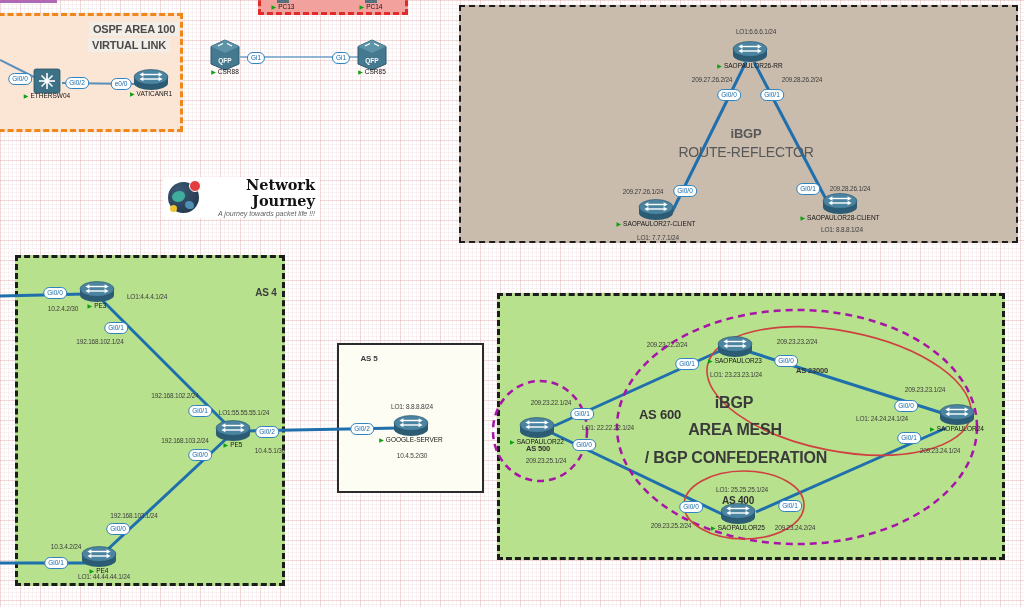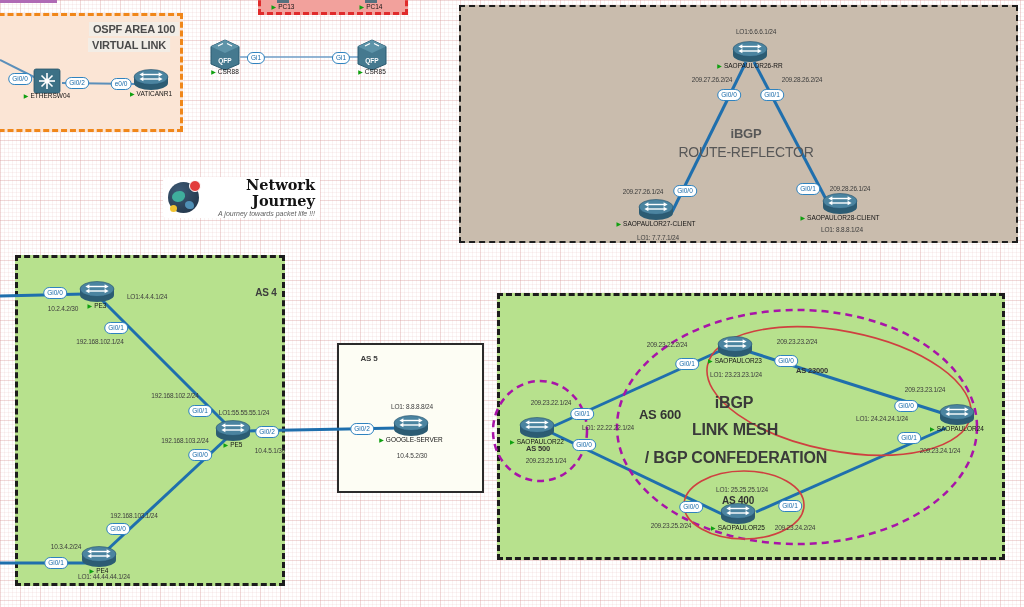--- a/index.html
+++ b/index.html
@@ -68,21 +68,21 @@
       <ellipse cx="797" cy="427" rx="180" ry="117" fill="none" stroke="#a814a8" stroke-width="2.5" stroke-dasharray="7,5"></ellipse>
       <ellipse cx="839" cy="391" rx="134" ry="60" fill="none" stroke="#cf4040" stroke-width="1.6" transform="rotate(11 839 391)"></ellipse>
       <ellipse cx="744" cy="505" rx="60" ry="34" fill="none" stroke="#cf4040" stroke-width="1.6"></ellipse>
     </svg>
     <div id="nodes">
       <span class="txt bg" style="left: 134px; top: 29px; font-size: 11px; font-weight: bold; color: rgb(74, 74, 74);">OSPF AREA 100</span>
       <span class="txt bg" style="left: 129px; top: 45px; font-size: 11px; font-weight: bold; color: rgb(74, 74, 74);">VIRTUAL LINK</span>
       <span class="txt" style="left: 746px; top: 133px; font-size: 13px; font-weight: bold; color: rgb(87, 87, 87);">iBGP</span>
       <span class="txt" style="left: 746px; top: 152px; font-size: 14px; font-weight: normal; color: rgb(87, 87, 87);">ROUTE-REFLECTOR</span>
       <span class="txt" style="left: 734px; top: 403px; font-size: 16px; font-weight: bold; color: rgb(58, 58, 58);">iBGP</span>
-      <span class="txt" style="left: 735px; top: 430px; font-size: 16px; font-weight: bold; color: rgb(58, 58, 58);">LINK MESH</span>
+      <span class="txt" style="left: 735px; top: 430px; font-size: 16px; font-weight: bold; color: rgb(58, 58, 58);">AREA MESH</span>
       <span class="txt" style="left: 736px; top: 458px; font-size: 16px; font-weight: bold; color: rgb(58, 58, 58);">/ BGP CONFEDERATION</span>
       <span class="txt" style="left: 266px; top: 292px; font-size: 10px; font-weight: bold; color: rgb(61, 61, 61);">AS 4</span>
       <span class="txt" style="left: 369px; top: 358px; font-size: 8px; font-weight: bold; color: rgb(61, 61, 61);">AS 5</span>
       <span class="txt" style="left: 538px; top: 448px; font-size: 7.5px; font-weight: bold; color: rgb(51, 51, 51);">AS 500</span>
       <span class="txt" style="left: 660px; top: 414px; font-size: 13px; font-weight: bold; color: rgb(51, 51, 51);">AS 600</span>
       <span class="txt" style="left: 812px; top: 370px; font-size: 7.5px; font-weight: bold; color: rgb(51, 51, 51);">AS 23000</span>
       <span class="txt" style="left: 738px; top: 500px; font-size: 10px; font-weight: bold; color: rgb(51, 51, 51);">AS 400</span>
       <span class="txt" style="left: 63px; top: 308px;">10.2.4.2/30</span>
       <span class="txt" style="left: 147px; top: 296px;">LO1:4.4.4.1/24</span>
       <span class="txt" style="left: 100px; top: 341px;">192.168.102.1/24</span>

